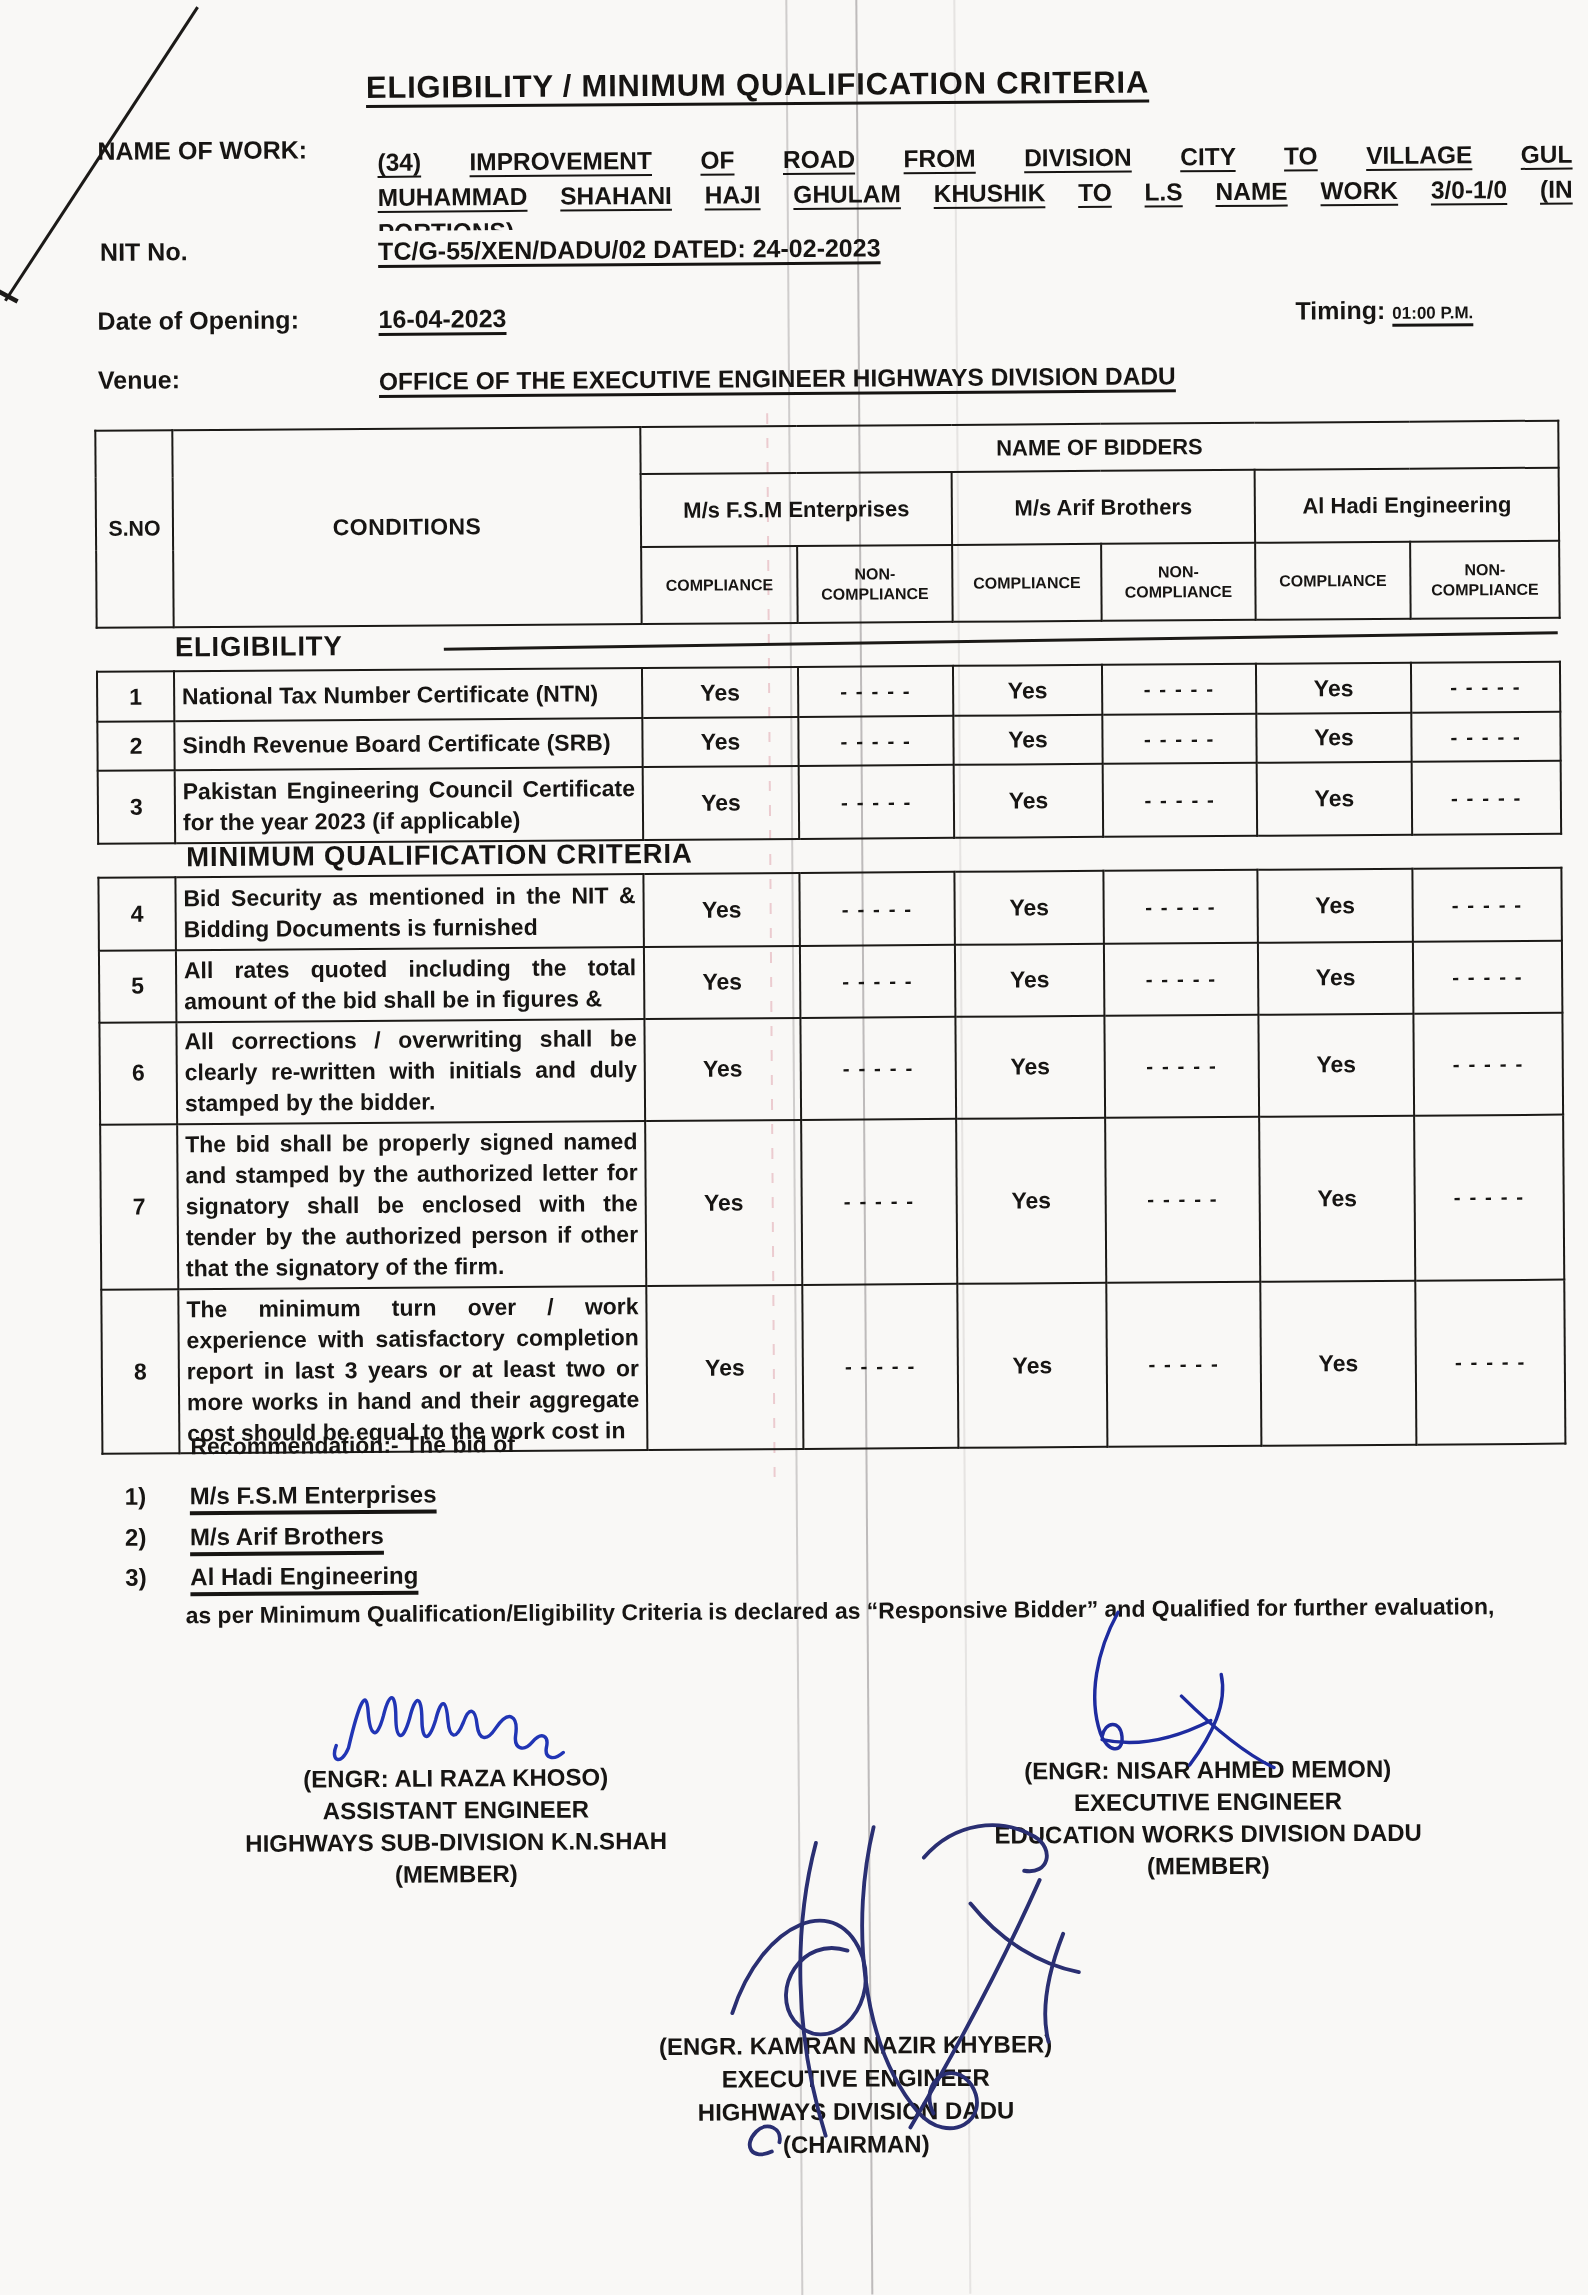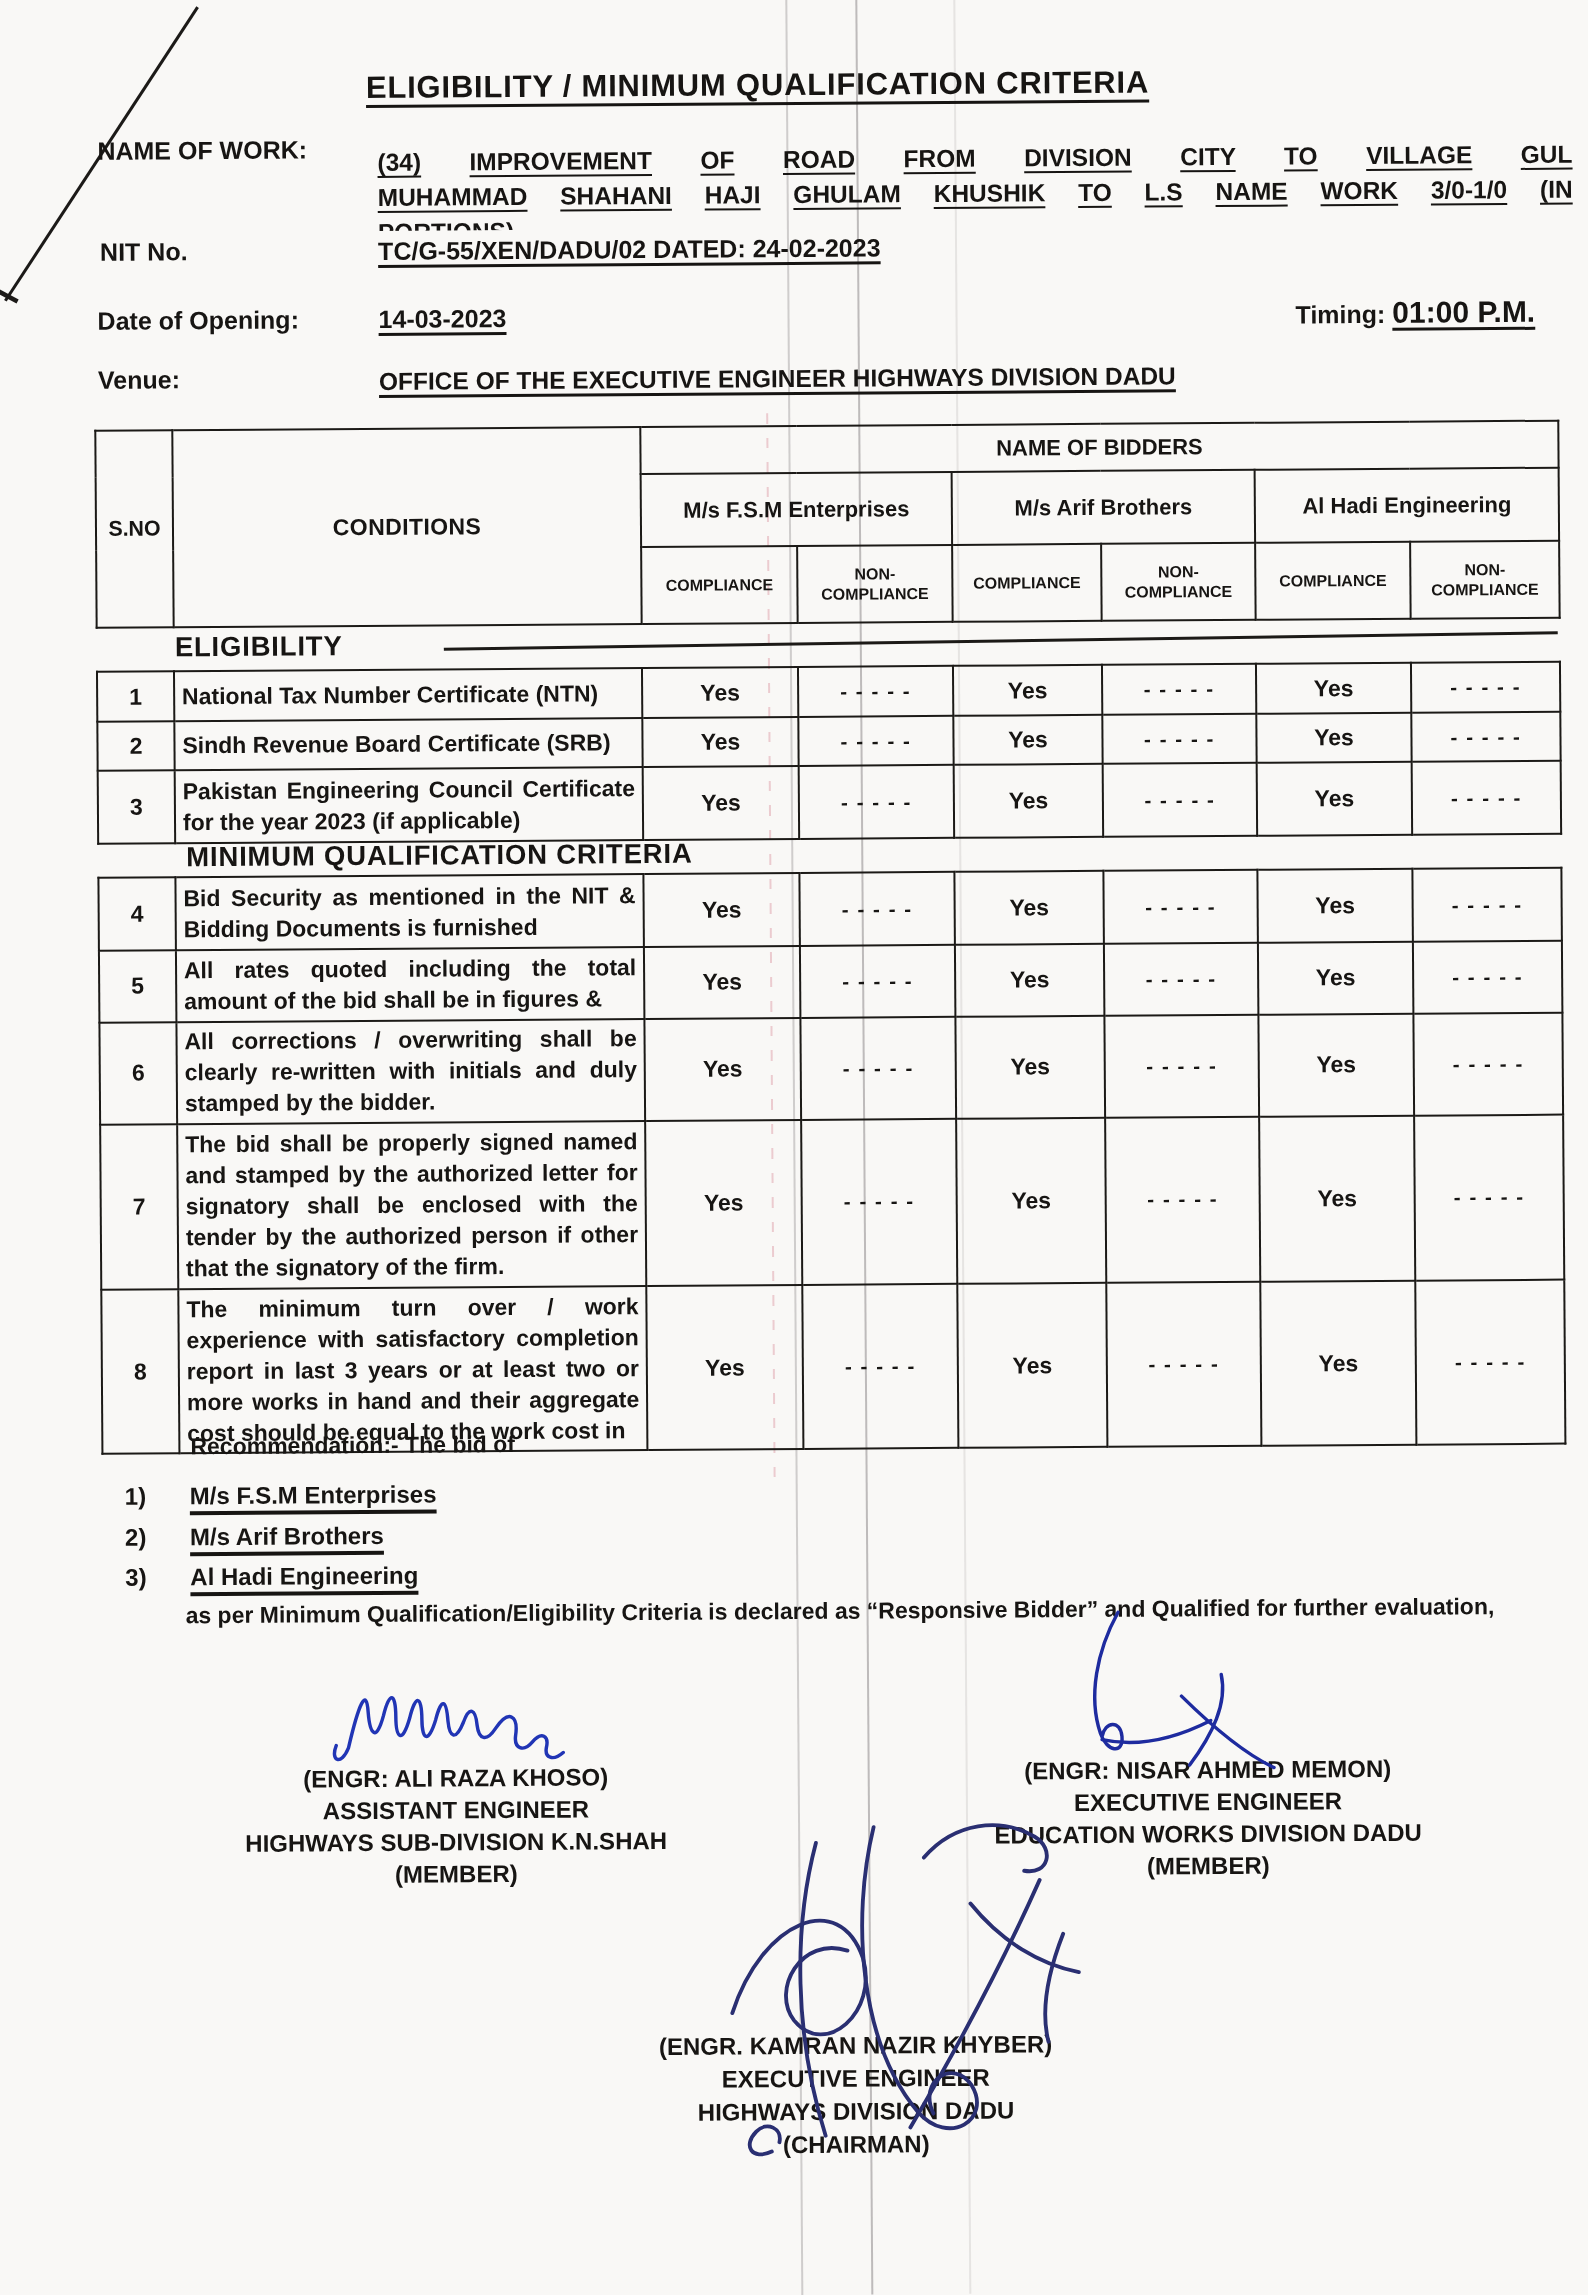--- a/index.html
+++ b/index.html
@@ -91,24 +91,24 @@
   <div class="abs work-block">
     <div class="work-line u-words"><span class="uw">(34)</span> <span class="uw">IMPROVEMENT</span> <span class="uw">OF</span> <span class="uw">ROAD</span> <span class="uw">FROM</span> <span class="uw">DIVISION</span> <span class="uw">CITY</span> <span class="uw">TO</span> <span class="uw">VILLAGE</span> <span class="uw">GUL</span></div>
     <div class="work-line u-words"><span class="uw">MUHAMMAD</span> <span class="uw">SHAHANI</span> <span class="uw">HAJI</span> <span class="uw">GHULAM</span> <span class="uw">KHUSHIK</span> <span class="uw">TO</span> <span class="uw">L.S</span> <span class="uw">NAME</span> <span class="uw">WORK</span> <span class="uw">3/0-1/0</span> <span class="uw">(IN</span></div>
     <div class="work-line u-words clip"><span class="uw">PORTIONS)</span></div>
   </div>
 
   <div class="abs lbl" style="left:106px; top:233px;">NIT No.</div>
   <div class="abs uval" style="left:384px; top:234px;">TC/G-55/XEN/DADU/02 DATED: 24-02-2023</div>
 
   <div class="abs lbl" style="left:103px; top:302px;">Date of Opening:</div>
-  <div class="abs uval" style="left:384px; top:302px;">14-03-2023</div>
+  <div class="abs uval" style="left:384px; top:302px;">16-04-2023</div>
   <div class="abs timing">
     <span>Timing:</span>
-    <span class="uval" style="font-size:30px;">01:00 P.M.</span>
+    <span class="uval" style="font-size:17px;">01:00 P.M.</span>
   </div>
 
   <div class="abs lbl" style="left:103px; top:361px;">Venue:</div>
   <div class="abs uval" style="left:384px; top:365px; font-size:24.5px;">OFFICE OF THE EXECUTIVE ENGINEER HIGHWAYS DIVISION DADU</div>
 
   <table class="t-a">
     <colgroup>
         <col style="width:77px">
         <col style="width:468px">
         <col style="width:156px">

